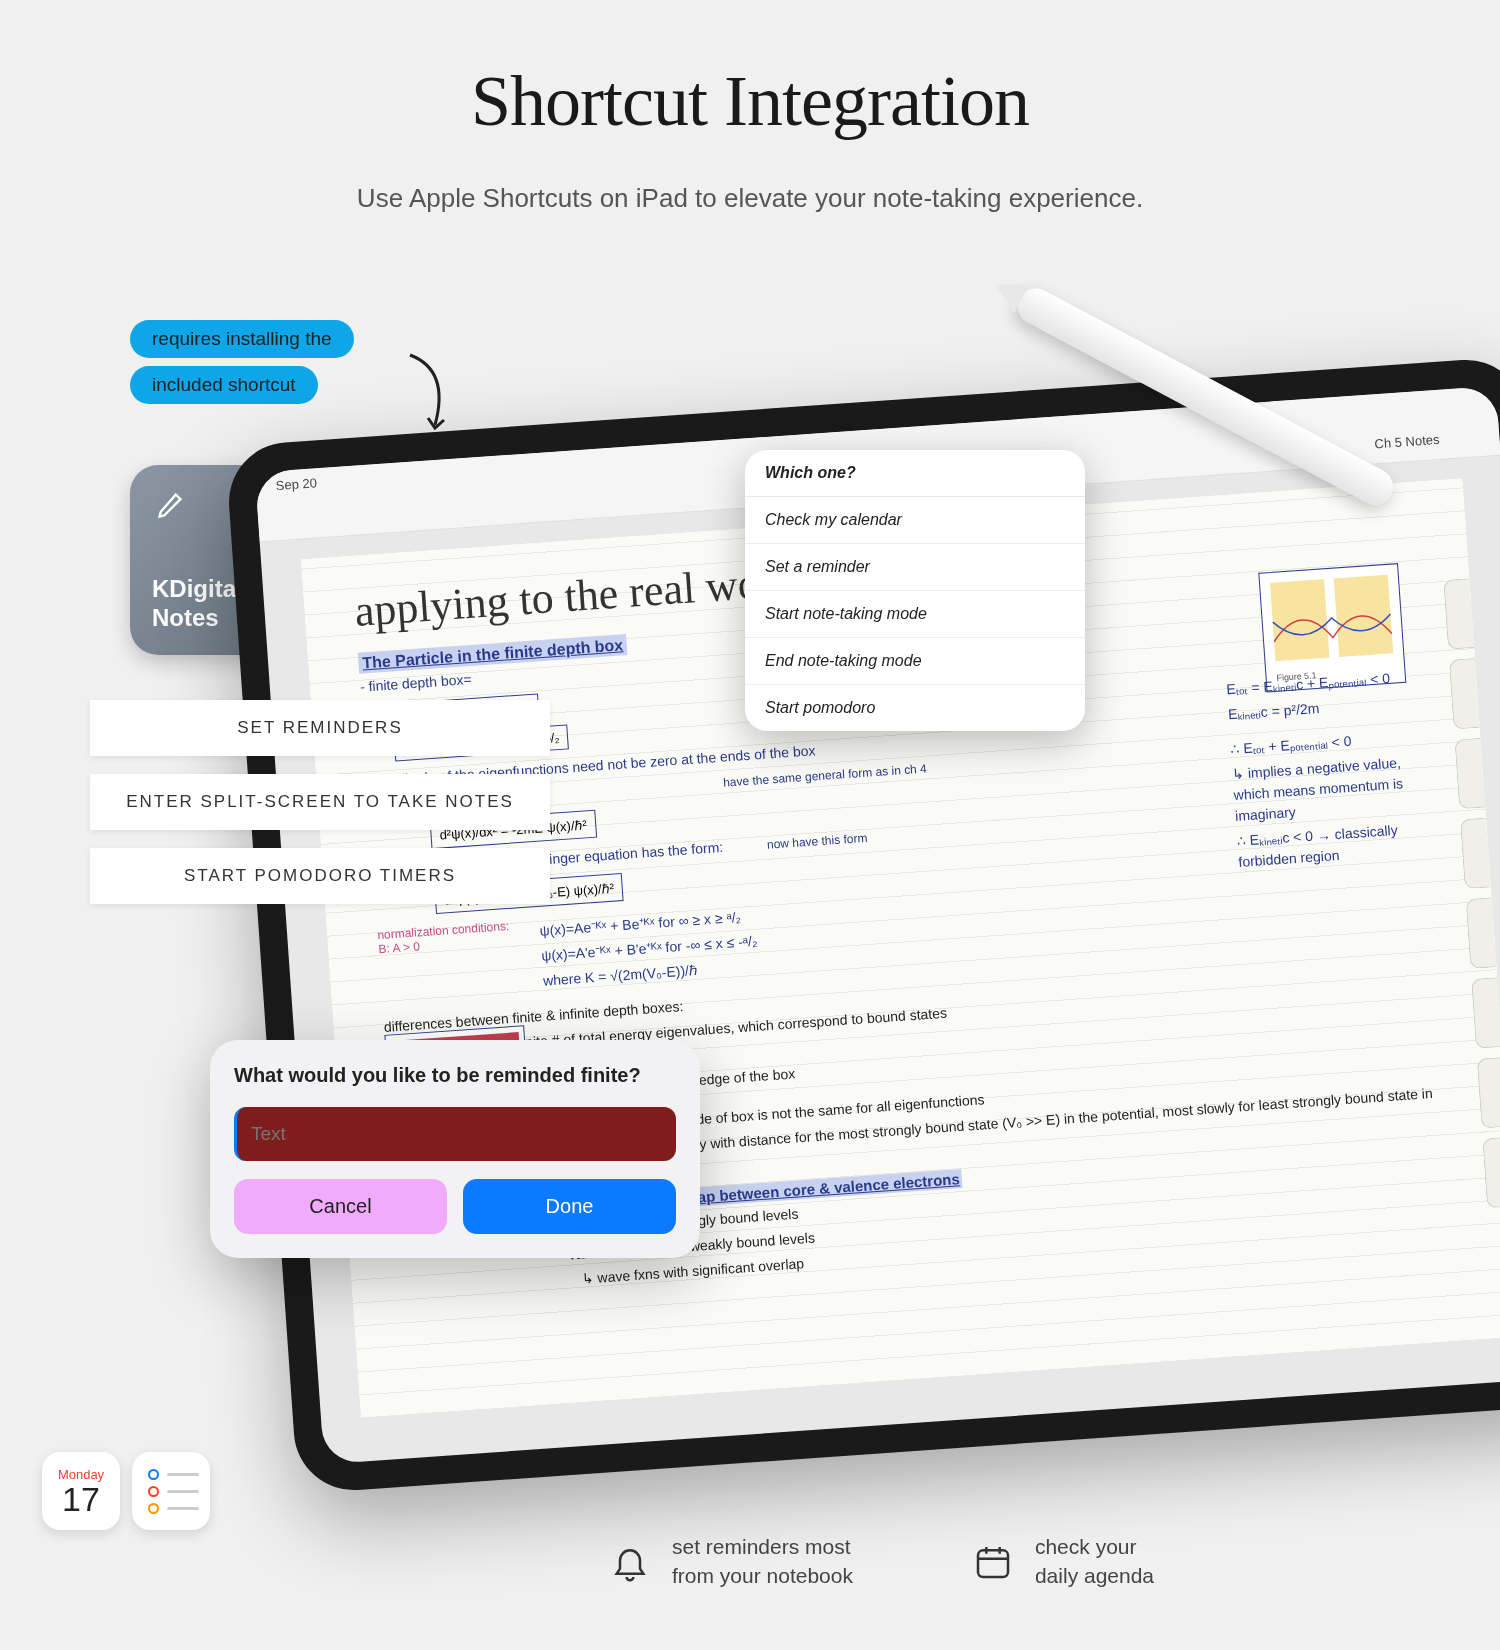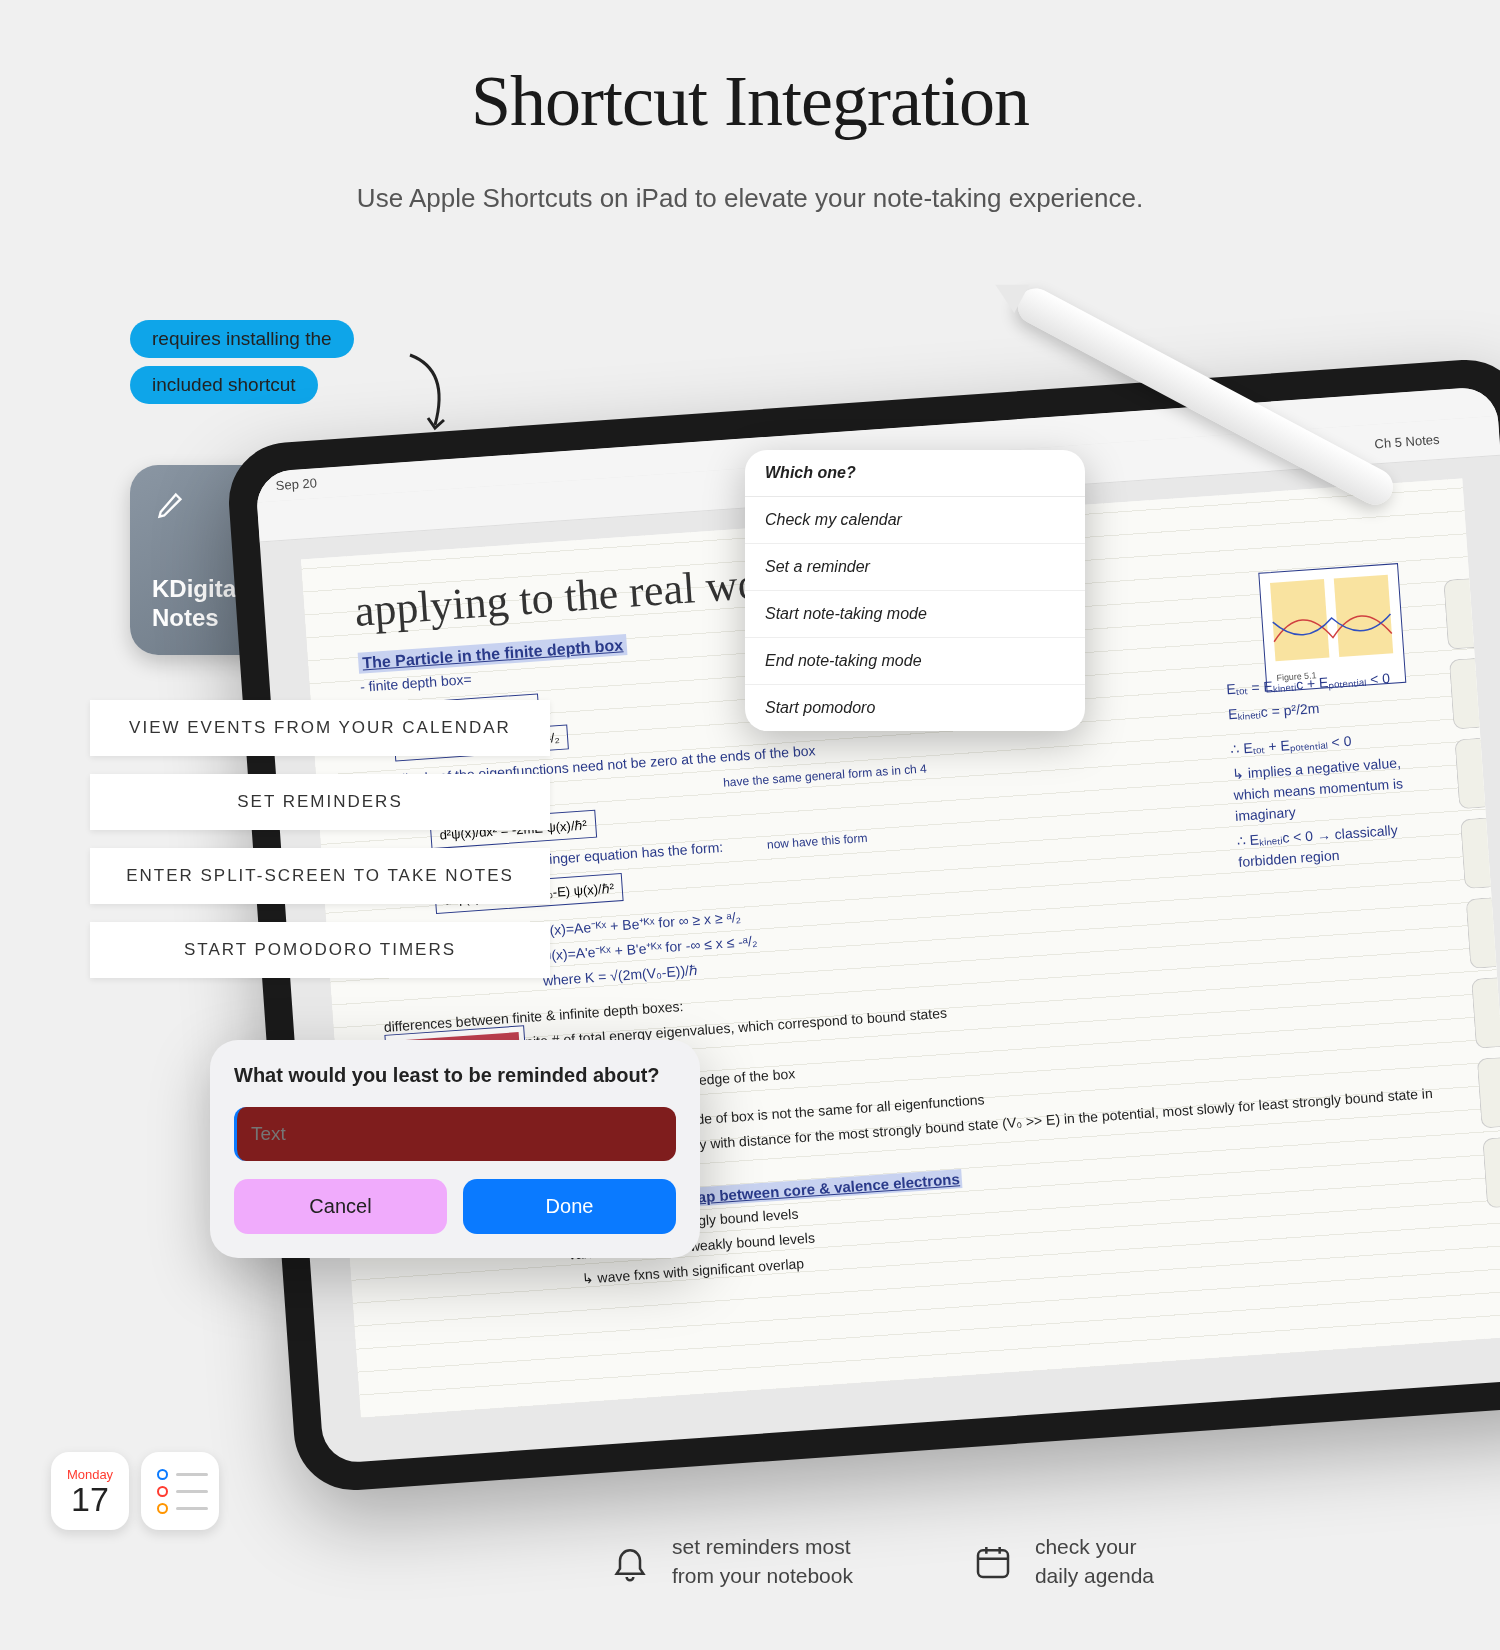--- a/index.html
+++ b/index.html
@@ -291,21 +291,21 @@
   border: none;
   border-radius: 14px;
   cursor: pointer;
   font-weight: 500;
 }
 .dialog-btn.cancel { background: #f0abfc; color: #222; }
 .dialog-btn.done { background: #0a7aff; color: #fff; }
 .app-icons {
   position: absolute;
   bottom: 120px;
-  left: 51px;
+  left: 42px;
   display: flex;
   gap: 12px;
 }
 .app-icon {
   width: 78px;
   height: 78px;
   background: #fff;
   border-radius: 18px;
   box-shadow: 0 4px 12px rgba(0,0,0,0.12);
   display: flex;
@@ -478,39 +478,38 @@
         <div class="side-tab"></div>
         <div class="side-tab"></div>
         <div class="side-tab"></div>
         <div class="side-tab"></div>
       </div>
     </div>
   </div>
 </div>
 
 <div class="feature-list">
-  <div class="feature-item">VIEW EVENTS FROM YOUR CALENDAR</div>
   <div class="feature-item">SET REMINDERS</div>
   <div class="feature-item">ENTER SPLIT-SCREEN TO TAKE NOTES</div>
   <div class="feature-item">START POMODORO TIMERS</div>
 </div>
 
 <div class="menu-popover">
   <div class="menu-header">Which one?</div>
   <div class="menu-item">Check my calendar</div>
   <div class="menu-item">Set a reminder</div>
   <div class="menu-item">Start note-taking mode</div>
   <div class="menu-item">End note-taking mode</div>
   <div class="menu-item">Start pomodoro</div>
 </div>
 
 <div class="pencil-stylus"></div>
 
 <div class="dialog">
-  <div class="dialog-title">What would you least to be reminded about?</div>
+  <div class="dialog-title">What would you like to be reminded finite?</div>
   <input class="dialog-input" placeholder="Text" style="">
   <div class="dialog-buttons">
     <button class="dialog-btn cancel">Cancel</button>
     <button class="dialog-btn done">Done</button>
   </div>
 </div>
 
 <div class="app-icons">
   <div class="app-icon cal-icon">
     <div class="day-name">Monday</div>

